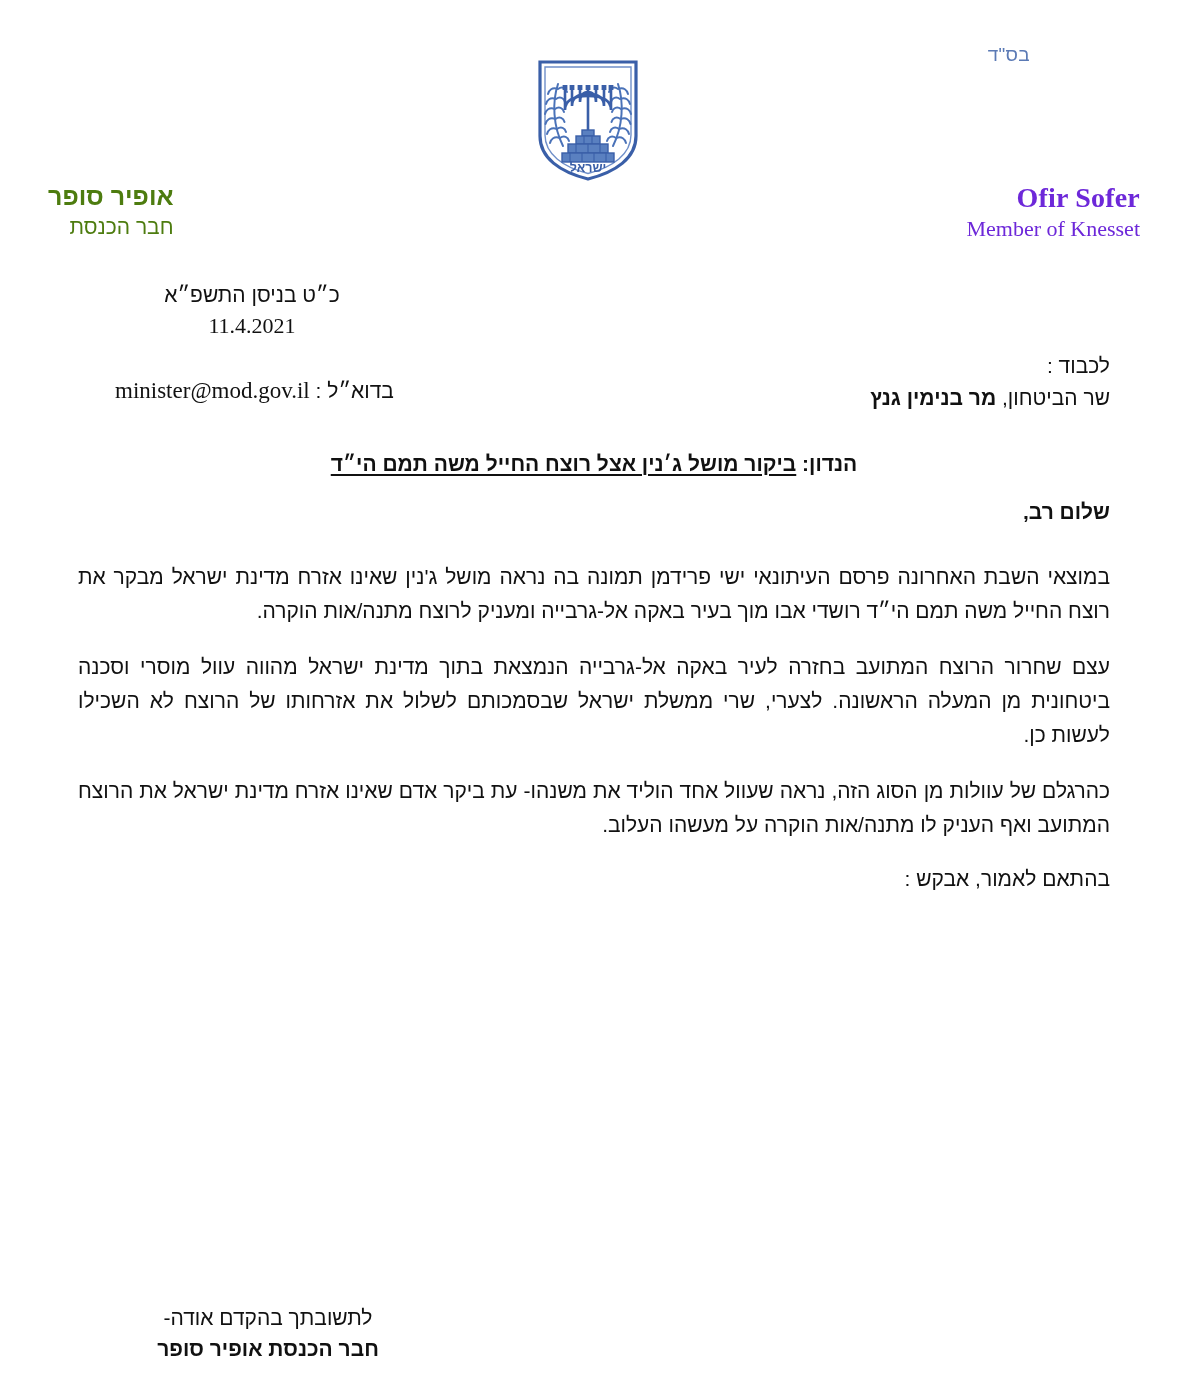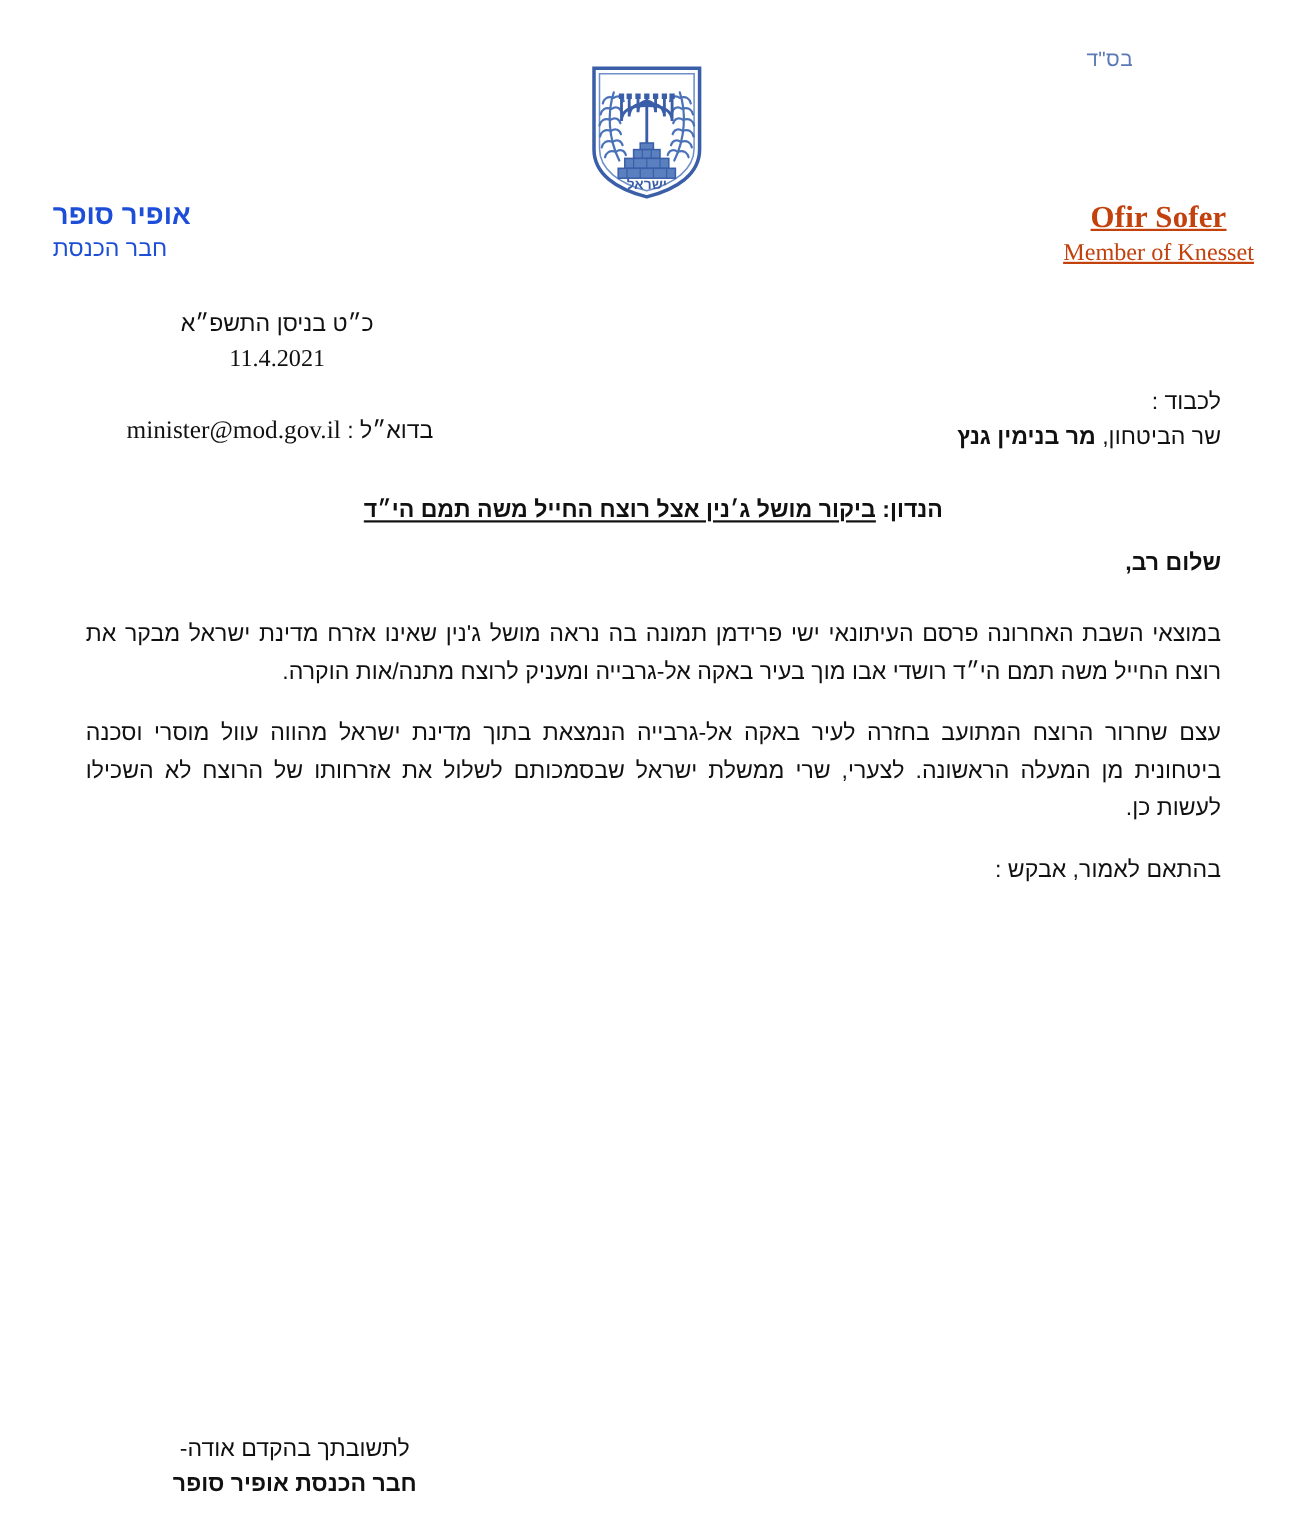--- a/index.html
+++ b/index.html
@@ -52,42 +52,41 @@
   .letterhead {
     position: absolute;
     top: 182px;
     left: 48px;
     right: 48px;
     display: flex;
     justify-content: space-between;
     align-items: flex-start;
   }
   .lh-en {
-    text-align: center;
+    text-align: right;
     direction: ltr;
     font-family: "Liberation Serif", "DejaVu Serif", serif;
-    color: #c2410c;
-    text-decoration: underline;
+    color: #6d28d9;
   }
   .lh-en .name {
     font-size: 28px;
     font-weight: bold;
     line-height: 1.12;
     letter-spacing: .2px;
   }
   .lh-en .role {
     font-size: 22px;
     font-weight: normal;
     line-height: 1.25;
     margin-top: 2px;
   }
   .lh-he {
-    text-align: left;
-    direction: rtl;
-    color: #1d4ed8;
+    text-align: right;
+    direction: rtl;
+    color: #4d7c0f;
   }
   .lh-he .name {
     font-size: 25px;
     font-weight: bold;
     line-height: 1.14;
   }
   .lh-he .role {
     font-size: 21px;
     font-weight: normal;
     line-height: 1.26;
@@ -302,20 +301,21 @@
 
   <div class="email-line"><span>בדוא״ל :</span> <span class="email-value">minister@mod.gov.il</span></div>
 
   <div class="subject"><span>הנדון: </span><span class="subject-text">ביקור מושל ג׳נין אצל רוצח החייל משה תמם הי״ד</span></div>
 
   <div class="salutation">שלום רב,</div>
 
   <div class="body">
     <p>במוצאי השבת האחרונה פרסם העיתונאי ישי פרידמן תמונה בה נראה מושל ג'נין שאינו אזרח מדינת ישראל מבקר את רוצח החייל משה תמם הי״ד רושדי אבו מוך בעיר באקה אל-גרבייה ומעניק לרוצח מתנה/אות הוקרה.</p>
     <p>עצם שחרור הרוצח המתועב בחזרה לעיר באקה אל-גרבייה הנמצאת בתוך מדינת ישראל מהווה עוול מוסרי וסכנה ביטחונית מן המעלה הראשונה. לצערי, שרי ממשלת ישראל שבסמכותם לשלול את אזרחותו של הרוצח לא השכילו לעשות כן.</p>
+    <p class="tight">כהרגלם של עוולות מן הסוג הזה, נראה שעוול אחד הוליד את משנהו- עת ביקר אדם שאינו אזרח מדינת ישראל את הרוצח המתועב ואף העניק לו מתנה/אות הוקרה על מעשהו העלוב.</p>
     <p class="request-intro">בהתאם לאמור, אבקש :</p>
   </div>
 
   <div class="signature">
     <div>לתשובתך בהקדם אודה-</div>
     <div class="sig-name">חבר הכנסת אופיר סופר</div>
   </div>
 
 </div>
 

